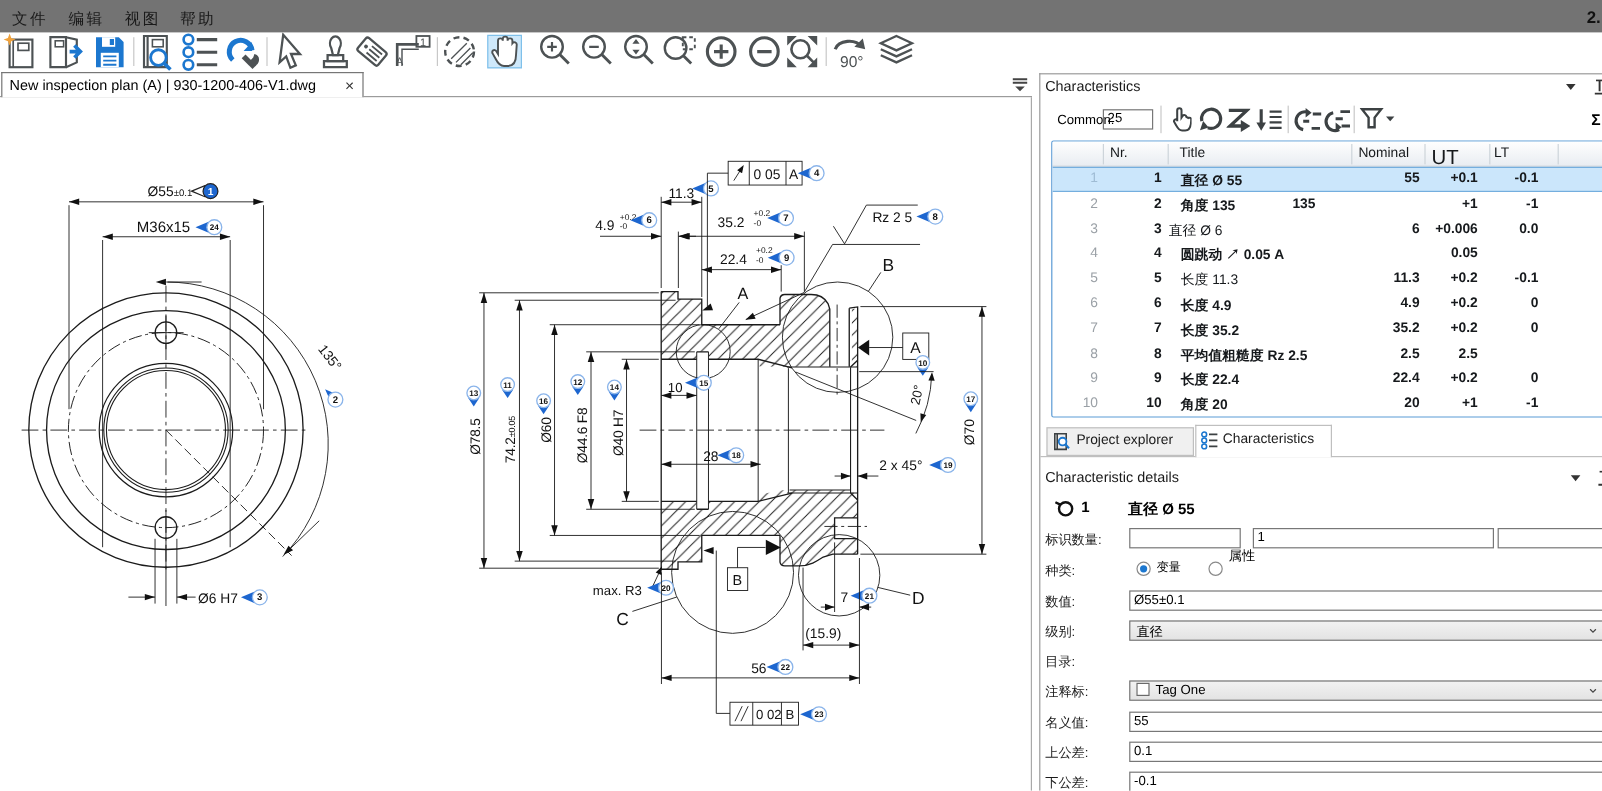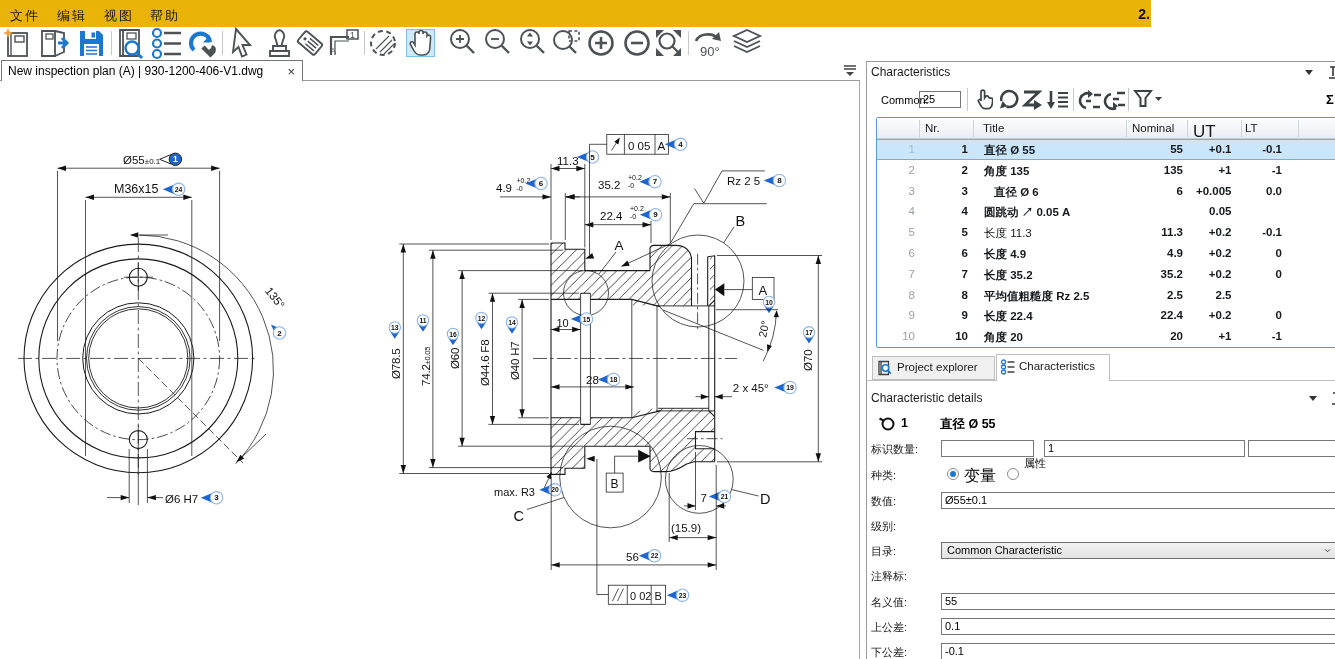--- a/index.html
+++ b/index.html
@@ -1,18 +1,18 @@
 <!DOCTYPE html>
 <html><head><meta charset="utf-8"><style>
 *{margin:0;padding:0;box-sizing:border-box}
 html,body{width:1335px;height:659px;overflow:hidden;background:#fff;
  font-family:"Liberation Sans",sans-serif;position:relative}
 .abs{position:absolute}
 .icon{position:absolute;top:27px}
-#menubar{position:absolute;left:0;top:0;width:1151px;height:27px;background:#eab308}
+#menubar{position:absolute;left:0;top:0;width:1335px;height:27px;background:#737373}
 .mi{position:absolute;top:7px;font-size:13px;color:#1a1a1a;letter-spacing:2px}
 #ver{position:absolute;top:6px;right:1px;font-size:14px;font-weight:bold;color:#111}
 .tsep{position:absolute;top:31px;width:1px;height:24px;background:#c8c8c8}
 #tabbar{position:absolute;left:0;top:60px;width:860px;height:21px;background:#fff;border-bottom:1px solid #9b9b9b}
 #dtab{position:absolute;left:1px;top:60px;width:302px;height:21px;background:#fff;border:1px solid #767676;border-bottom:none;font-size:12px;color:#000;padding:3px 6px;z-index:5}
 #panel{position:absolute;left:866px;top:61px;width:469px;height:598px;background:#fff;border-left:1px solid #9b9b9b;border-top:1px solid #9b9b9b;font-size:11px}
 .ph{position:absolute;left:4px;font-size:12px;color:#1a1a1a}
 .dda{position:absolute;width:0;height:0;border-left:4px solid transparent;border-right:4px solid transparent;border-top:5px solid #333}
 .frm-label{position:absolute;left:4px;font-size:11px;color:#1a1a1a}
 .inp{position:absolute;left:74px;height:17px;border:1px solid #777;background:#fff;font-size:11px;padding:1px 3px;color:#000}
@@ -521,30 +521,30 @@
         <div class="abs" style="left:0;top:3px;width:91px;text-align:right;font-weight:700;color:#16191c">1</div>
         <div class="abs" style="left:107px;top:3px;font-weight:700;color:#16191c">直径 Ø 55</div>
         <div class="abs" style="left:200px;top:3px;width:106px;text-align:right;font-weight:700;color:#16191c">55</div>
         <div class="abs" style="left:296px;top:3px;width:58.5px;text-align:right;font-weight:700;color:#16191c">+0.1</div>
         <div class="abs" style="left:347px;top:3px;width:58px;text-align:right;font-weight:700;color:#16191c">-0.1</div>
       </div>
       <div class="abs" style="left:0;top:42.8px;width:461px;height:20px;font-size:11.5px">
         <div class="abs" style="right:423px;top:3px;color:#9aa0a6">2</div>
         <div class="abs" style="left:0;top:3px;width:91px;text-align:right;font-weight:700;color:#16191c">2</div>
         <div class="abs" style="left:107px;top:3px;font-weight:700;color:#16191c">角度 135</div>
-        <div class="abs" style="left:200px;top:3px;width:106px;text-align:right;font-weight:700;color:#16191c">135</div>
+        <div class="abs" style="left:200px;top:3px;width:106px;font-weight:700;color:#16191c">135</div>
         <div class="abs" style="left:296px;top:3px;width:58.5px;text-align:right;font-weight:700;color:#16191c">+1</div>
         <div class="abs" style="left:347px;top:3px;width:58px;text-align:right;font-weight:700;color:#16191c">-1</div>
       </div>
       <div class="abs" style="left:0;top:63.599999999999994px;width:461px;height:20px;font-size:11.5px">
         <div class="abs" style="right:423px;top:3px;color:#9aa0a6">3</div>
         <div class="abs" style="left:0;top:3px;width:91px;text-align:right;font-weight:700;color:#16191c">3</div>
-        <div class="abs" style="left:117px;top:3px;font-weight:700;color:#16191c">直径 Ø 6</div>
+        <div class="abs" style="left:97px;top:3px;font-weight:400;color:#16191c">直径 Ø 6</div>
         <div class="abs" style="left:200px;top:3px;width:106px;text-align:right;font-weight:700;color:#16191c">6</div>
-        <div class="abs" style="left:296px;top:3px;width:58.5px;text-align:right;font-weight:700;color:#16191c">+0.005</div>
+        <div class="abs" style="left:296px;top:3px;width:58.5px;text-align:right;font-weight:700;color:#16191c">+0.006</div>
         <div class="abs" style="left:347px;top:3px;width:58px;text-align:right;font-weight:700;color:#16191c">0.0</div>
       </div>
       <div class="abs" style="left:0;top:84.39999999999999px;width:461px;height:20px;font-size:11.5px">
         <div class="abs" style="right:423px;top:3px;color:#9aa0a6">4</div>
         <div class="abs" style="left:0;top:3px;width:91px;text-align:right;font-weight:700;color:#16191c">4</div>
         <div class="abs" style="left:107px;top:3px;font-weight:700;color:#16191c">圆跳动 ↗ 0.05 A</div>
         <div class="abs" style="left:200px;top:3px;width:106px;text-align:right;font-weight:700;color:#16191c"></div>
         <div class="abs" style="left:296px;top:3px;width:58.5px;text-align:right;font-weight:700;color:#16191c">0.05</div>
         <div class="abs" style="left:347px;top:3px;width:58px;text-align:right;font-weight:700;color:#16191c"></div>
       </div>
@@ -630,22 +630,25 @@
     <div class="frm-label" style="top:482px">目录:</div>
     <div class="frm-label" style="top:507px">注释标:</div>
     <div class="frm-label" style="top:533px">名义值:</div>
     <div class="frm-label" style="top:558px">上公差:</div>
     <div class="frm-label" style="top:583px">下公差:</div>
     <div class="inp" style="top:378px;width:93px"></div>
     <div class="inp" style="left:177px;top:378px;width:201px">1</div>
     <div class="inp" style="left:381px;top:378px;width:95px"></div>
     <div class="abs" style="left:80px;top:406px;width:12px;height:12px;border:1px solid #8a8a8a;border-radius:50%;background:#fff"></div>
     <div class="abs" style="left:83px;top:409px;width:6px;height:6px;border-radius:50%;background:#1c77cf"></div>
-    <div class="abs" style="left:97px;top:404px;font-size:16px">变量</div>
+    <div class="abs" style="left:97px;top:404px;font-size:10px">变量</div>
     <div class="abs" style="left:140px;top:406px;width:12px;height:12px;border:1px solid #8a8a8a;border-radius:50%;background:#fff"></div>
     <div class="abs" style="left:157px;top:394px;font-size:11px">属性</div>
     <div class="inp" style="top:430px;width:402px">Ø55±0.1</div>
-    <div class="drop" style="top:480px;width:395px">Common Characteristic<svg class="dchev" width="8" height="5" viewBox="0 0 8 5">
+    <div class="drop" style="top:455px;width:395px">直径<svg class="dchev" width="8" height="5" viewBox="0 0 8 5">
+        <path d="M1,0.5 L4,3.5 L7,0.5" stroke="#444" stroke-width="1.2" fill="none"></path>
+      </svg></div>
+    <div class="drop" style="top:505px;width:395px"><span style="display:inline-block;width:11px;height:11px;border:1px solid #6a6a6a;background:#fff;vertical-align:-2px;margin-right:5px"></span>Tag One<svg class="dchev" width="8" height="5" viewBox="0 0 8 5">
         <path d="M1,0.5 L4,3.5 L7,0.5" stroke="#444" stroke-width="1.2" fill="none"></path>
       </svg></div>
     <div class="inp" style="top:531px;width:402px">55</div>
     <div class="inp" style="top:556px;width:402px">0.1</div>
     <div class="inp" style="top:581px;width:402px;height:21px">-0.1</div>
   </div>
 </body></html>

